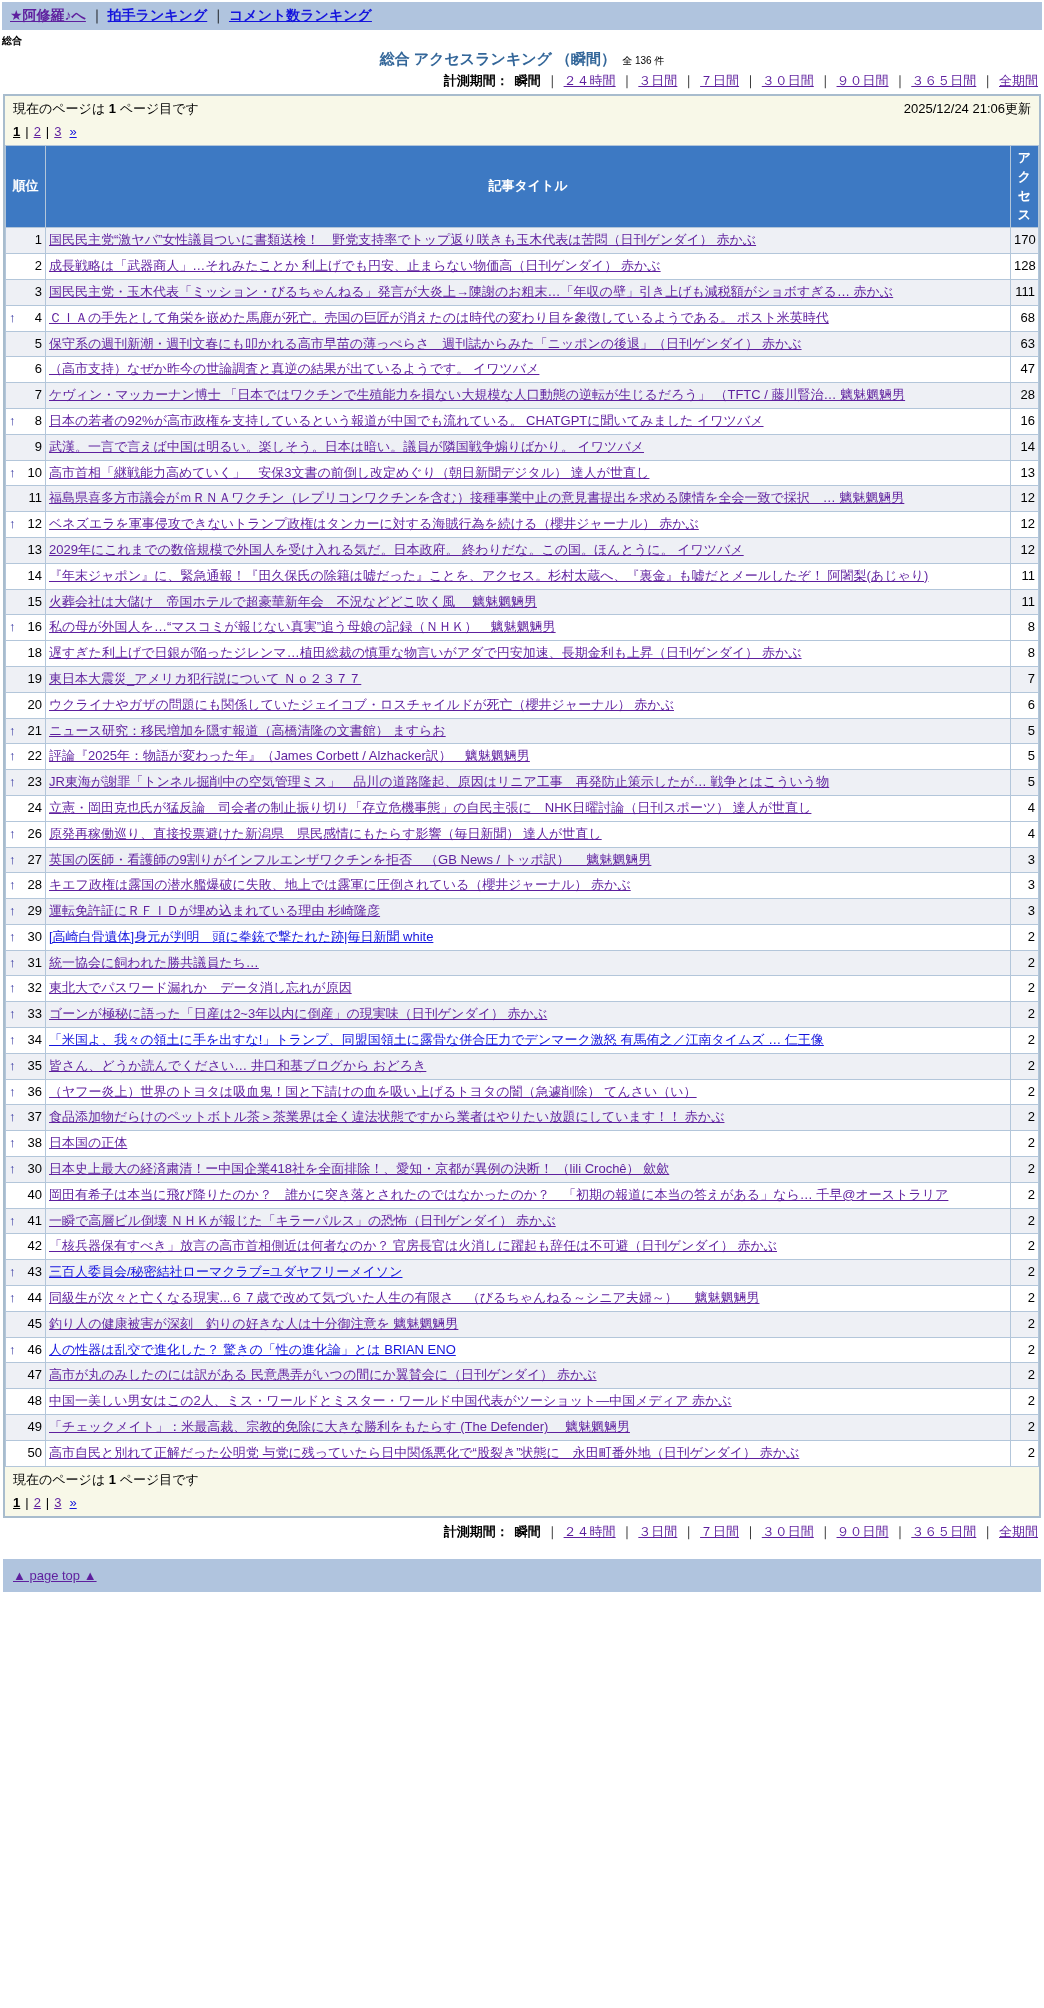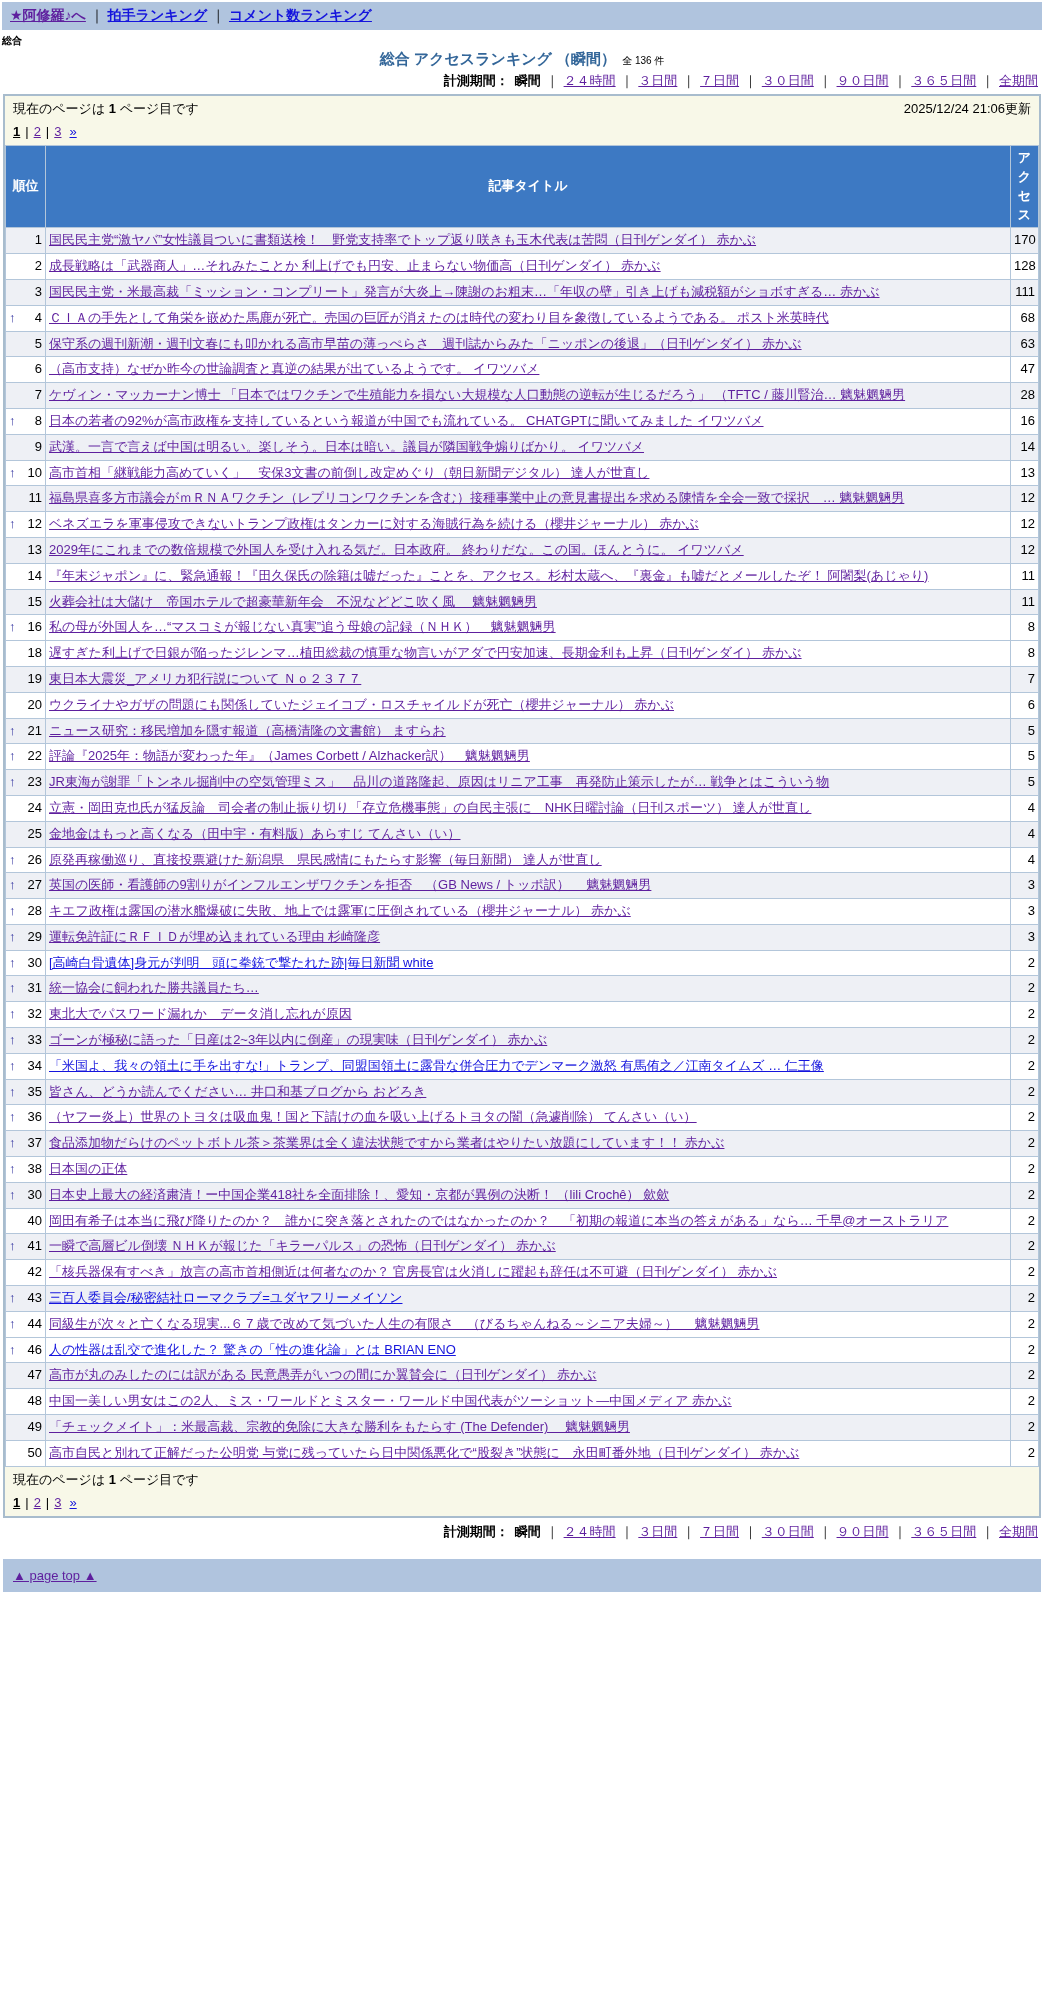--- a/index.html
+++ b/index.html
@@ -162,21 +162,21 @@
           <td class="title-cell"><a href="#" class="">成長戦略は「武器商人」…それみたことか 利上げでも円安、止まらない物価高（日刊ゲンダイ） 赤かぶ</a></td>
           <td class="access-cell">128</td>
         </tr>
         <tr class="odd">
           <td class="rank-cell">
             <span class="cellwrap">
               <span class="up-arrow"></span>
               <span class="rank-num">3</span>
             </span>
           </td>
-          <td class="title-cell"><a href="#" class="">国民民主党・米最高裁「ミッション・コンプリート」発言が大炎上→陳謝のお粗末…「年収の壁」引き上げも減税額がショボすぎる… 赤かぶ</a></td>
+          <td class="title-cell"><a href="#" class="">国民民主党・玉木代表「ミッション・びるちゃんねる」発言が大炎上→陳謝のお粗末…「年収の壁」引き上げも減税額がショボすぎる… 赤かぶ</a></td>
           <td class="access-cell">111</td>
         </tr>
         <tr class="even">
           <td class="rank-cell">
             <span class="cellwrap">
               <span class="up-arrow">↑</span>
               <span class="rank-num">4</span>
             </span>
           </td>
           <td class="title-cell"><a href="#" class="">ＣＩＡの手先として角栄を嵌めた馬鹿が死亡。売国の巨匠が消えたのは時代の変わり目を象徴しているようである。 ポスト米英時代</a></td>
@@ -365,30 +365,20 @@
         <tr class="even">
           <td class="rank-cell">
             <span class="cellwrap">
               <span class="up-arrow"></span>
               <span class="rank-num">24</span>
             </span>
           </td>
           <td class="title-cell"><a href="#" class="">立憲・岡田克也氏が猛反論　司会者の制止振り切り「存立危機事態」の自民主張に　NHK日曜討論（日刊スポーツ） 達人が世直し</a></td>
           <td class="access-cell">4</td>
         </tr>
-        <tr class="odd">
-          <td class="rank-cell">
-            <span class="cellwrap">
-              <span class="up-arrow"></span>
-              <span class="rank-num">25</span>
-            </span>
-          </td>
-          <td class="title-cell"><a href="#" class="">金地金はもっと高くなる（田中宇・有料版）あらすじ てんさい（い）</a></td>
-          <td class="access-cell">4</td>
-        </tr>
         <tr class="even">
           <td class="rank-cell">
             <span class="cellwrap">
               <span class="up-arrow">↑</span>
               <span class="rank-num">26</span>
             </span>
           </td>
           <td class="title-cell"><a href="#" class="">原発再稼働巡り、直接投票避けた新潟県　県民感情にもたらす影響（毎日新聞） 達人が世直し</a></td>
           <td class="access-cell">4</td>
         </tr>
@@ -563,20 +553,30 @@
           <td class="access-cell">2</td>
         </tr>
         <tr class="even">
           <td class="rank-cell">
             <span class="cellwrap">
               <span class="up-arrow">↑</span>
               <span class="rank-num">44</span>
             </span>
           </td>
           <td class="title-cell"><a href="#" class="">同級生が次々と亡くなる現実...６７歳で改めて気づいた人生の有限さ　（びるちゃんねる～シニア夫婦～）　 魑魅魍魎男</a></td>
+          <td class="access-cell">2</td>
+        </tr>
+        <tr class="odd">
+          <td class="rank-cell">
+            <span class="cellwrap">
+              <span class="up-arrow"></span>
+              <span class="rank-num">45</span>
+            </span>
+          </td>
+          <td class="title-cell"><a href="#" class="">釣り人の健康被害が深刻　釣りの好きな人は十分御注意を 魑魅魍魎男</a></td>
           <td class="access-cell">2</td>
         </tr>
         <tr class="even">
           <td class="rank-cell">
             <span class="cellwrap">
               <span class="up-arrow">↑</span>
               <span class="rank-num">46</span>
             </span>
           </td>
           <td class="title-cell"><a href="#" class="unvisited">人の性器は乱交で進化した？ 驚きの「性の進化論」とは BRIAN ENO</a></td>

